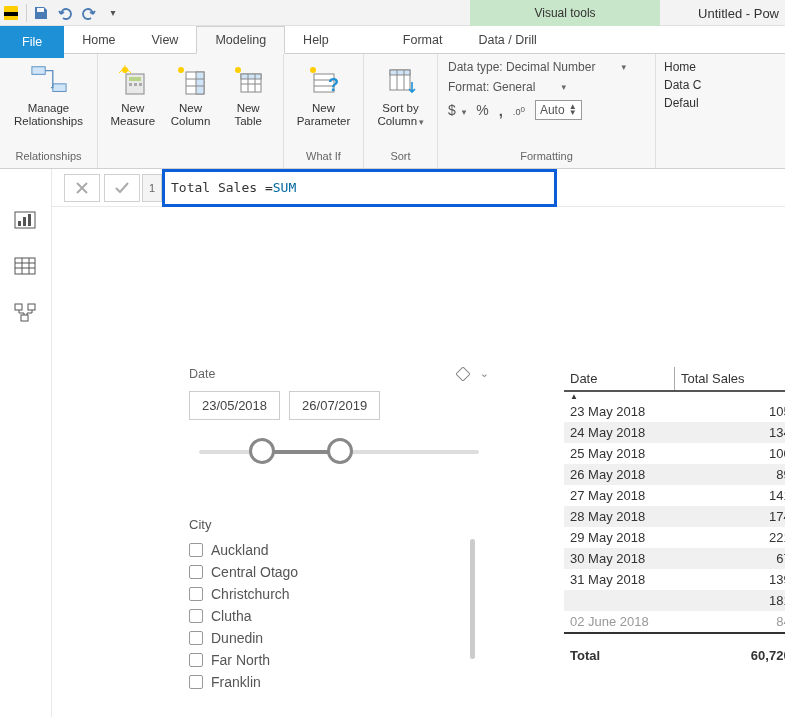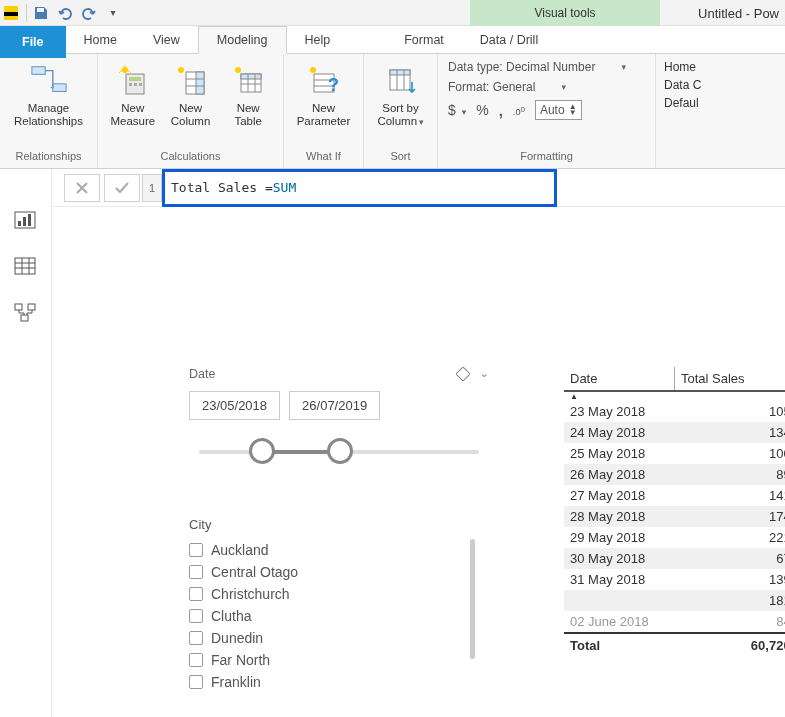--- a/index.html
+++ b/index.html
@@ -6,21 +6,21 @@
   body { font-family: "Segoe UI", Tahoma, sans-serif; font-size: 12px; color: #333; background: #fff; width: 785px; height: 717px; overflow: hidden; }
   .qat { height: 26px; background: #f3f3f3; border-bottom: 1px solid #e0e0e0; display: flex; align-items: center; position: relative; }
   .qat .logo { width: 14px; height: 14px; margin: 0 6px 0 4px; background: linear-gradient(180deg,#ffce00 0 40%, #000 40% 70%, #ffce00 70%); border-radius:1px;}
   .qat-sep { width:1px; height:18px; background:#d0d0d0; margin:0 2px; }
   .qat-btn { width:24px; height:22px; display:flex; align-items:center; justify-content:center; color:#5b5b5b; cursor:pointer; }
   .vis-tools{ position:absolute; left:470px; top:0; width:190px; height:26px; background:#c8e6c9; color:#333; display:flex; align-items:center; justify-content:center; font-size:12px;}
   .doc-title{ position:absolute; right:6px; top:0; height:26px; display:flex; align-items:center; font-size:13px; color:#333;}
   
   .tabs { height:28px; display:flex; border-bottom:1px solid #d0d0d0; }
   .tab{ padding:0 18px; height:28px; display:flex; align-items:center; font-size:12.5px; color:#444; cursor:pointer;}
-  .tab.file{ background:#1e90d6; color:#fff; font-weight:700; padding:16px 22px;}
+  .tab.file{ background:#1e90d6; color:#fff; font-weight:400; padding:16px 22px;}
   .tab.sel{ background:#f7f7f7; border:1px solid #d0d0d0; border-bottom:1px solid #f7f7f7; margin-bottom:-1px;}
   .tab.ctx{ margin-left:8px;}
   
   .ribbon{ height:115px; background:#f7f7f7; border-bottom:1px solid #d0d0d0; display:flex; }
   .rgroup{ border-right:1px solid #e0e0e0; display:flex; flex-direction:column;}
   .rgroup .body{ flex:1; display:flex; align-items:flex-start; padding:6px 8px 0 8px; gap:4px;}
   .rgroup .label{ height:18px; text-align:center; font-size:11px; color:#666; border-top:0px solid #eee;}
   .rbtn-l{ width:70px; display:flex; flex-direction:column; align-items:center; cursor:pointer; padding-top:2px;}
   .rbtn-l .rico{ width:38px; height:38px; display:flex; align-items:center; justify-content:center;}
   .rbtn-l .rlabel{ font-size:11.5px; text-align:center; line-height:1.15; margin-top:2px; color:#333;}
@@ -68,21 +68,21 @@
   .tbl-h .c1::after{ content:"▲"; font-size:8px; position:absolute; left:6px; bottom:-11px; color:#333;}
   .tbl-h .c2{ flex:1; border-left:1px solid #aaa;}
   .tbl-body{margin-top:9px;}
   .tr{ display:flex; font-size:13px;}
   .tr .c{ padding:3px 6px;}
   .tr .c1{ width:110px;}
   .tr .c2{ flex:1; text-align:right; padding-right:10px;}
   .tr.alt{ background:#f0f0f0;}
   .tr.cut{ color:#999;}
   .tbl-f{ display:flex; border-top:2px solid #333; font-weight:700; font-size:13px;}
-  .tbl-f .c{ padding:4px 6px;}
+  .tbl-f .c{ padding:14px 6px;}
   .tbl-f .c1{ width:110px;}
   .tbl-f .c2{ flex:1; text-align:right; padding-right:10px;}
   
   svg{display:block;}
 </style>
 </head>
 <body>
 
 <div class="qat">
   <div class="logo"></div>
@@ -174,21 +174,20 @@
               <rect x="10" y="10" width="20" height="5" fill="#cfe4f7" stroke="#888"></rect>
               <line x1="17" y1="10" x2="17" y2="28" stroke="#888"></line>
               <line x1="24" y1="10" x2="24" y2="28" stroke="#888"></line>
               <line x1="10" y1="20" x2="30" y2="20" stroke="#888"></line>
             </svg>
           </div>
         <div class="rlabel" style="white-space:pre-line">New
 Table</div>
       </div>
     </div>
-    <div class="label">Calculations</div>
   </div>
 
   <div class="rgroup" style="width:80px">
     <div class="body">
       <div class="rbtn-l">
         <div class="rico">
             <svg width="36" height="34" viewBox="0 0 36 34">
               <circle cx="7" cy="6" r="3" fill="#ffce00"></circle>
               <rect x="8" y="10" width="20" height="18" fill="#fff" stroke="#888"></rect>
               <line x1="8" y1="16" x2="28" y2="16" stroke="#888"></line>

